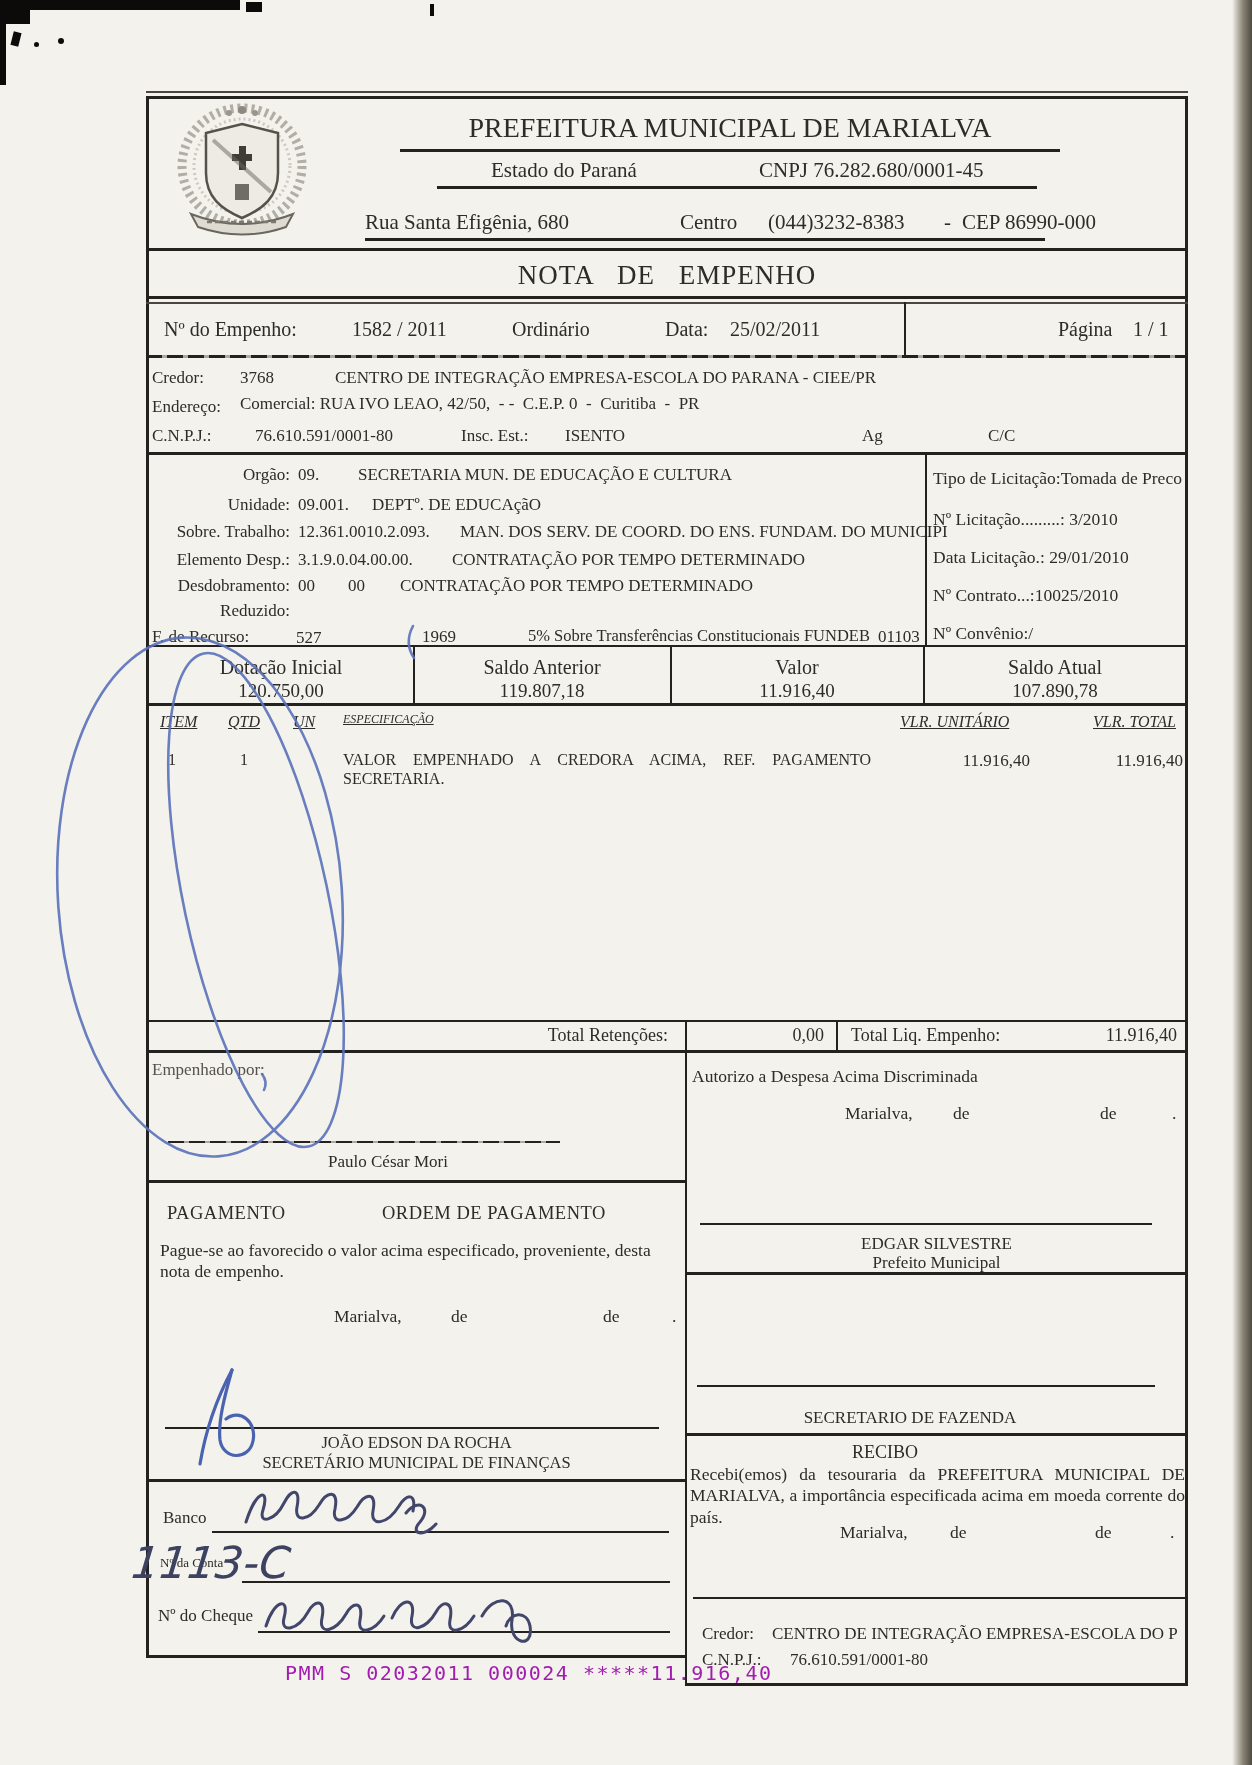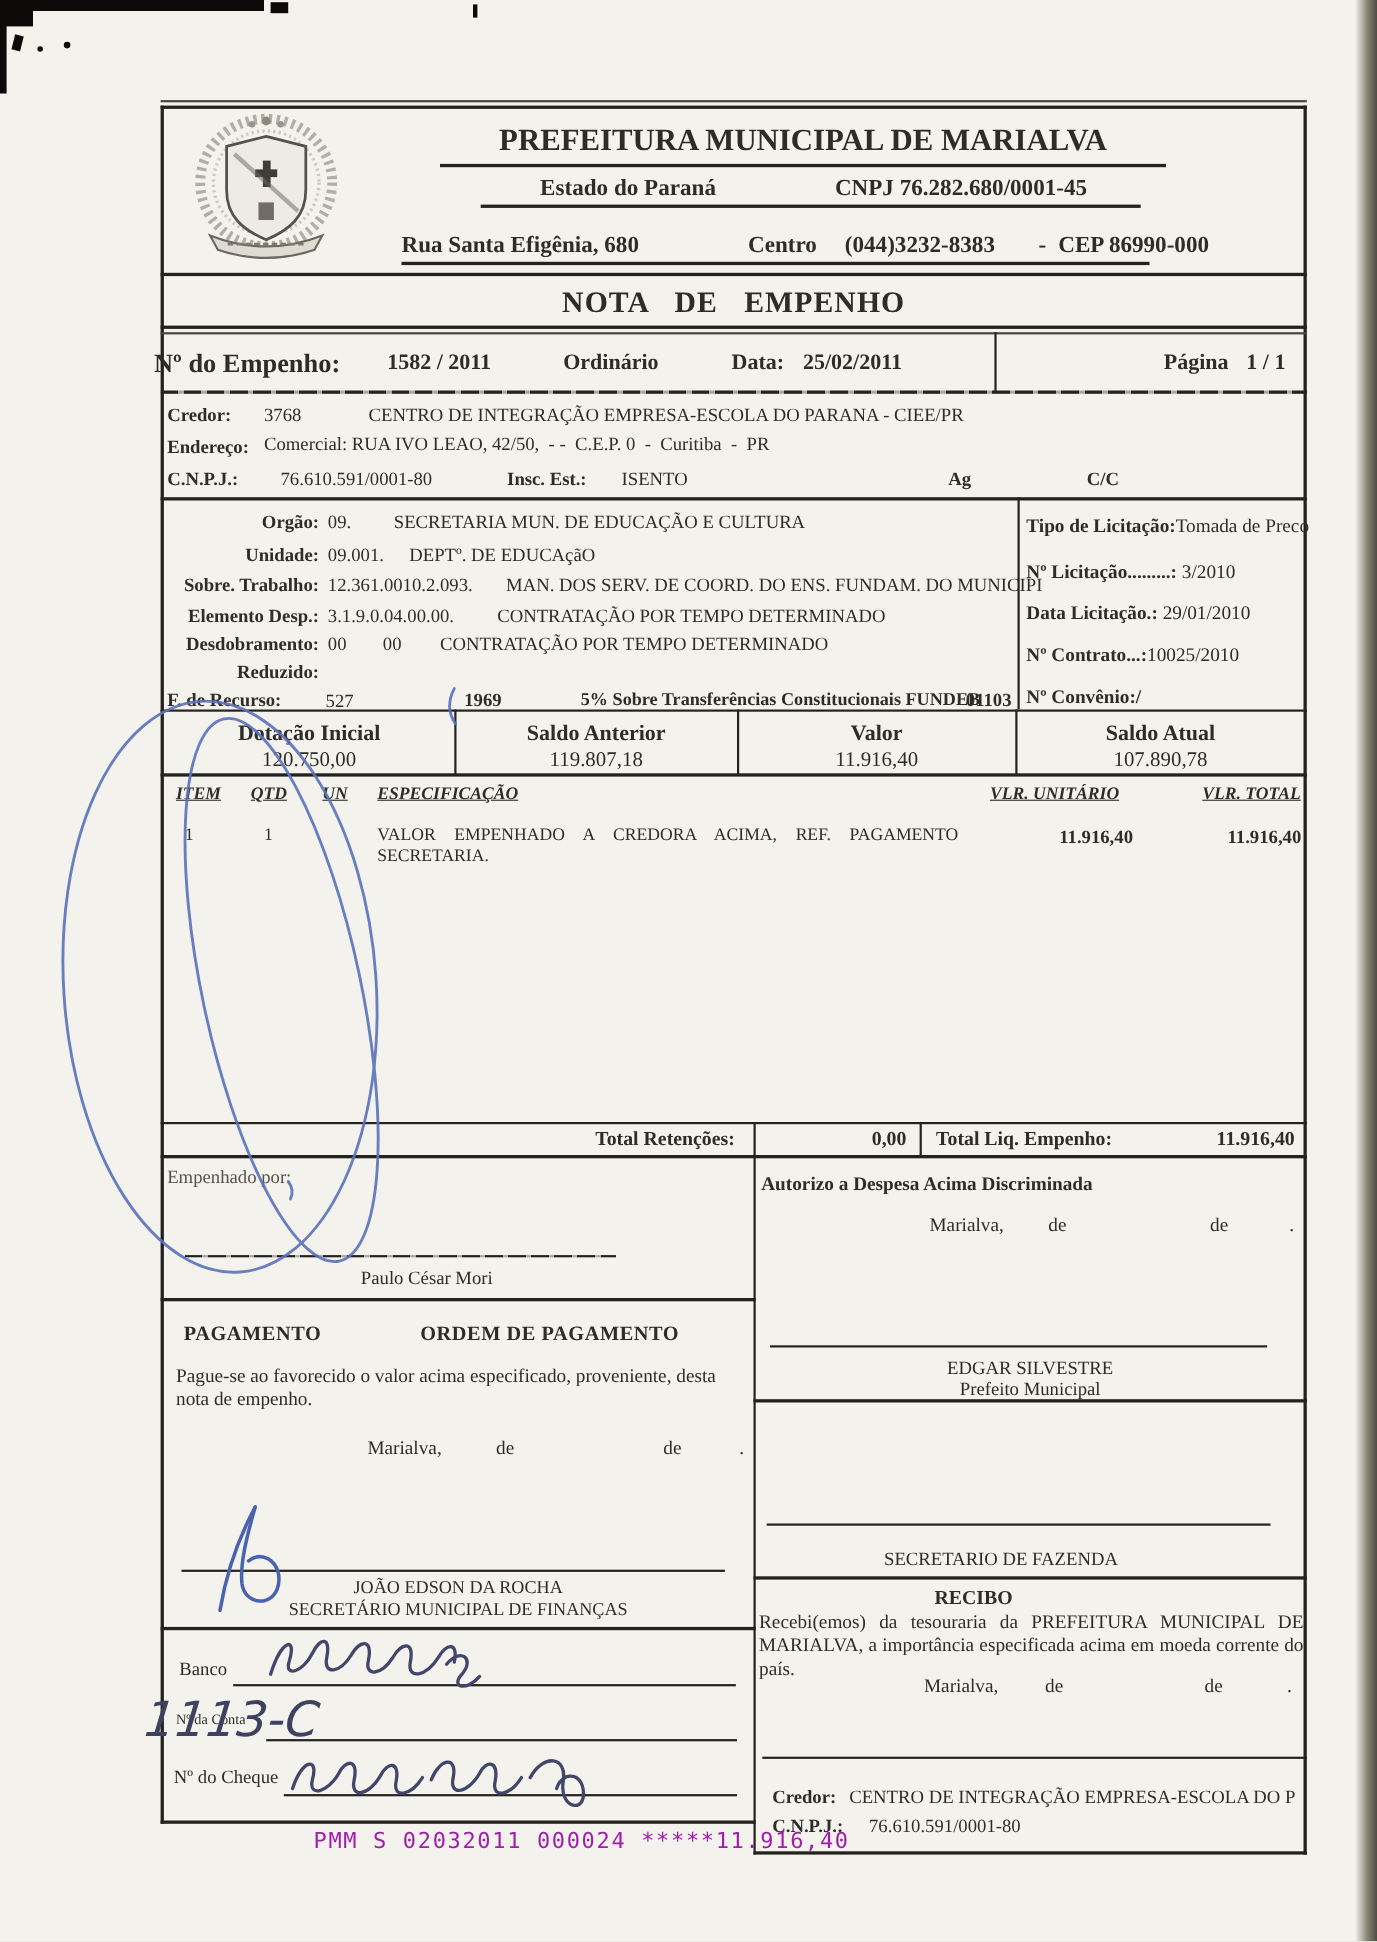--- a/index.html
+++ b/index.html
@@ -1,19 +1,19 @@
 <!DOCTYPE html>
 <html><head>
 <meta charset="utf-8">
 <style>
   html,body{margin:0;padding:0;background:#e8e6e1;}
   .page{position:relative;width:1252px;height:1765px;background:#f3f2ed;
         font-family:"Liberation Serif","DejaVu Serif",serif;color:#2e2c28;overflow:hidden;}
   .t{position:absolute;white-space:nowrap;line-height:1.15;}
-  .b{font-weight:bold;}
+  .b{font-weight:normal;}
   .i{font-style:italic;}
   .u{text-decoration:underline;}
   .c{text-align:center;}
   .r{text-align:right;}
   .pre{white-space:pre;}
   .hl,.vl{position:absolute;background:#24221f;z-index:1;}
   .hl.faint{background:#4a463f;}
   .hl.rough{background:repeating-linear-gradient(90deg,#24221f 0 16px,rgba(36,34,31,.35) 16px 21px);}
   .t{z-index:2;}
   .wrap{white-space:normal;}
@@ -84,21 +84,21 @@
   <div class="hl" style="left:437px;top:186px;width:600px;height:3px"></div>
   <div class="t b" style="left:365px;top:210px;font-size:21px">Rua Santa Efigênia, 680</div>
   <div class="t b" style="left:680px;top:210px;font-size:21px">Centro</div>
   <div class="t b" style="left:768px;top:210px;font-size:21px">(044)3232-8383</div>
   <div class="t b" style="left:944px;top:210px;font-size:21px">-</div>
   <div class="t b" style="left:962px;top:210px;font-size:21px">CEP 86990-000</div>
   <div class="hl" style="left:365px;top:238px;width:680px;height:3px"></div>
 
   <div class="t b c" style="left:146px;top:260px;width:1042px;font-size:27px;word-spacing:16px;letter-spacing:1px">NOTA DE EMPENHO</div>
 
-  <div class="t b" style="left:140px;top:318px;font-size:24px">Nº do Empenho:</div>
+  <div class="t b" style="left:164px;top:318px;font-size:20px">Nº do Empenho:</div>
   <div class="t b" style="left:352px;top:318px;font-size:20px">1582 / 2011</div>
   <div class="t b" style="left:512px;top:318px;font-size:20px">Ordinário</div>
   <div class="t b" style="left:665px;top:318px;font-size:20px">Data:</div>
   <div class="t b" style="left:730px;top:318px;font-size:20px">25/02/2011</div>
   <div class="t b" style="left:1058px;top:318px;font-size:20px">Página</div>
   <div class="t b" style="left:1133px;top:318px;font-size:20px">1 / 1</div>
 
   <div class="t b" style="left:152px;top:368px;font-size:17px">Credor:</div>
   <div class="t" style="left:240px;top:368px;font-size:17px">3768</div>
   <div class="t" style="left:335px;top:368px;font-size:17px">CENTRO DE INTEGRAÇÃO EMPRESA-ESCOLA DO PARANA - CIEE/PR</div>
@@ -151,21 +151,21 @@
   <div class="t b c" style="left:419px;top:656px;width:246px;font-size:20px">Saldo Anterior</div>
   <div class="t c" style="left:419px;top:680px;width:246px;font-size:19px">119.807,18</div>
   <div class="t b c" style="left:676px;top:656px;width:242px;font-size:20px">Valor</div>
   <div class="t c" style="left:676px;top:680px;width:242px;font-size:19px">11.916,40</div>
   <div class="t b c" style="left:929px;top:656px;width:252px;font-size:20px">Saldo Atual</div>
   <div class="t c" style="left:929px;top:680px;width:252px;font-size:19px">107.890,78</div>
 
   <div class="t b i u" style="left:160px;top:713px;font-size:16px">ITEM</div>
   <div class="t b i u" style="left:228px;top:713px;font-size:16px">QTD</div>
   <div class="t b i u" style="left:293px;top:713px;font-size:16px">UN</div>
-  <div class="t b i u" style="left:343px;top:713px;font-size:16px">ESPECIFICAÇÃO</div>
+  <div class="t b i u" style="left:343px;top:713px;font-size:12px">ESPECIFICAÇÃO</div>
   <div class="t b i u" style="left:900px;top:713px;font-size:16px">VLR. UNITÁRIO</div>
   <div class="t b i u" style="left:1093px;top:713px;font-size:16px">VLR. TOTAL</div>
 
   <div class="t" style="left:168px;top:751px;font-size:16px">1</div>
   <div class="t" style="left:240px;top:751px;font-size:16px">1</div>
   <div class="t" style="left:343px;top:751px;font-size:16px;word-spacing:13px">VALOR EMPENHADO A CREDORA ACIMA, REF. PAGAMENTO</div>
   <div class="t" style="left:343px;top:770px;font-size:16px">SECRETARIA.</div>
   <div class="t b r" style="left:910px;top:751px;width:120px;font-size:17px">11.916,40</div>
   <div class="t b r" style="left:1063px;top:751px;width:120px;font-size:17px">11.916,40</div>
 

